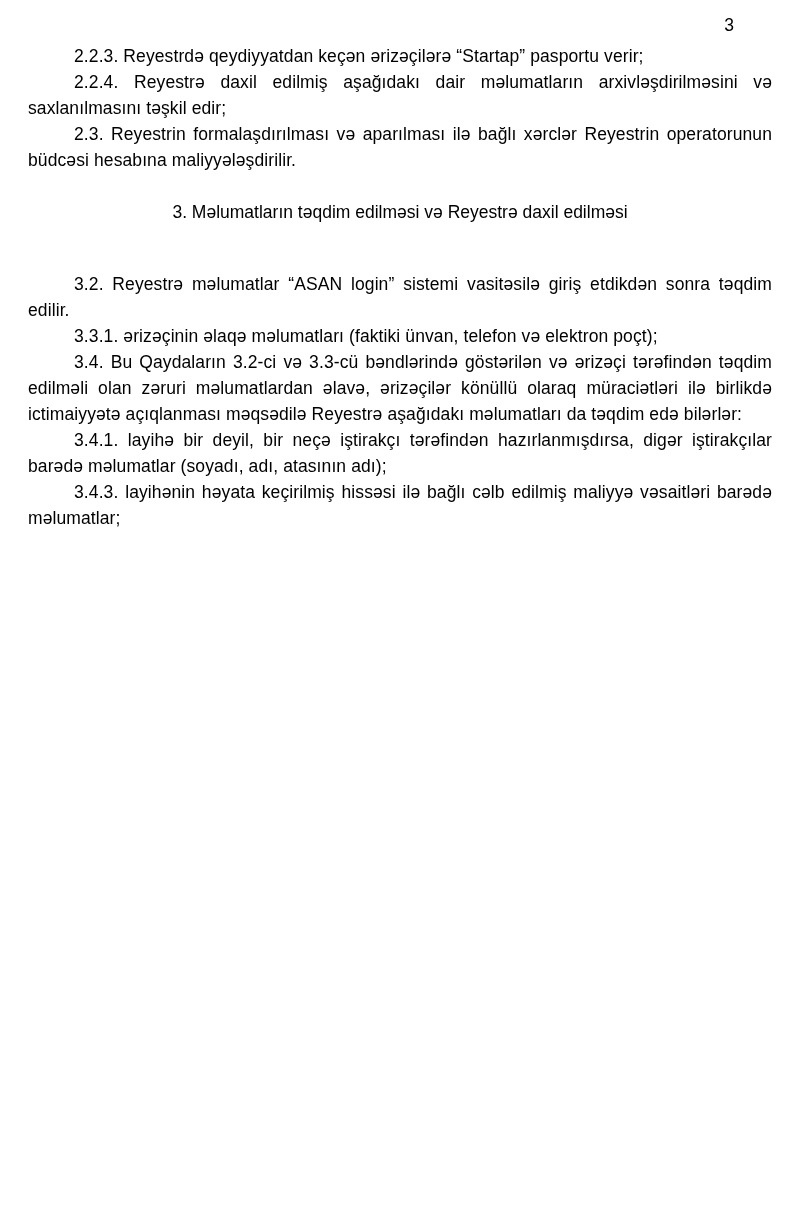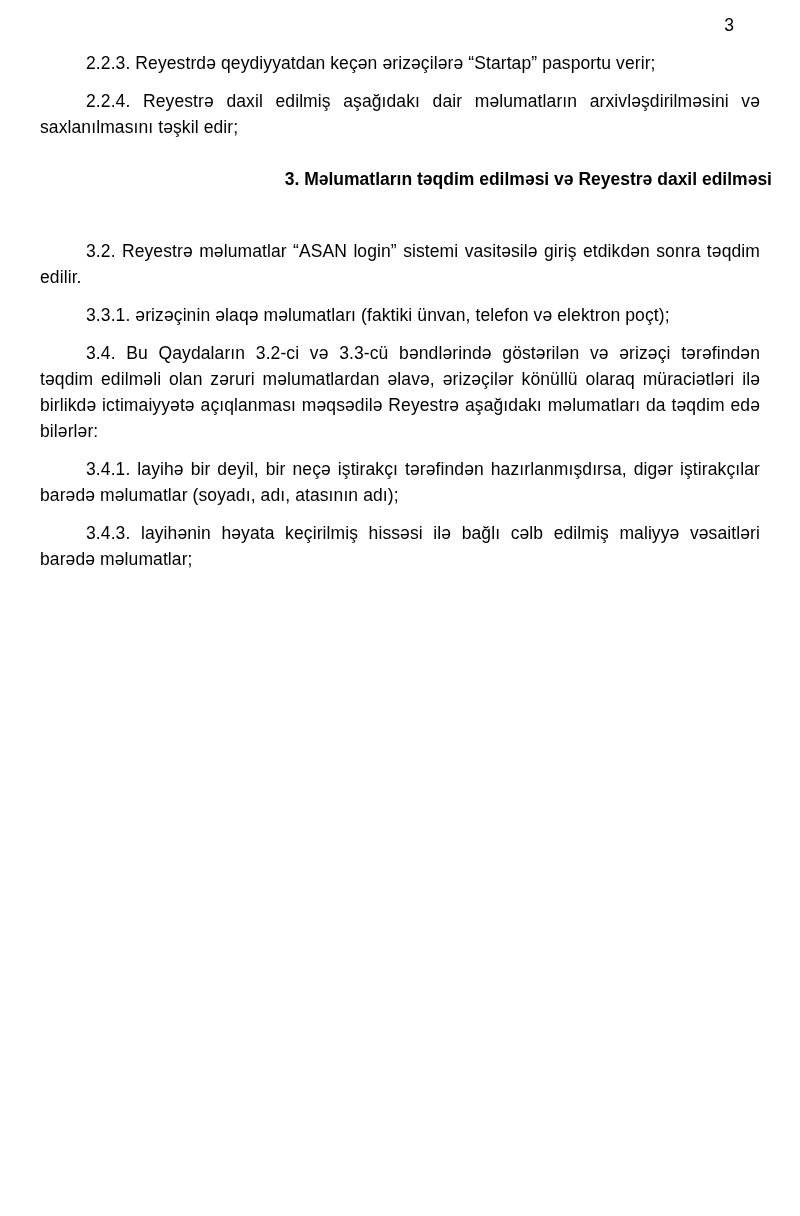--- a/index.html
+++ b/index.html
@@ -24,49 +24,50 @@
   .page-number {
     text-align: right;
     padding-right: 38px;
     font-size: 17.5px;
     line-height: 26px;
   }
   .body-text {
     margin-top: 5px;
   }
   p.para {
-    margin: 12px;
+    margin: 0;
     text-align: justify;
     text-indent: 46px;
     font-size: 17.5px;
     line-height: 26px;
     letter-spacing: 0.1px;
   }
   h2.heading {
     margin: 26px 0 46px 0;
-    text-align: right;
+    text-align: center;
     font-size: 17.5px;
     line-height: 26px;
-    font-weight: bold;
+    font-weight: normal;
   }
 </style>
 </head>
 <body>
 
 <div class="page">
 
   <div class="page-number">3</div>
 
   <div class="body-text">
 
     <p class="para">2.2.3. Reyestrdə qeydiyyatdan keçən ərizəçilərə “Startap” pasportu verir;</p>
 
     <p class="para">2.2.4. Reyestrə daxil edilmiş aşağıdakı dair məlumatların arxivləşdirilməsini və saxlanılmasını təşkil edir;</p>
 
 
+    <p class="para">2.3. Reyestrin formalaşdırılması və aparılması ilə bağlı xərclər Reyestrin operatorunun büdcəsi hesabına maliyyələşdirilir.</p>
 
 
     <h2 class="heading">3. Məlumatların təqdim edilməsi və Reyestrə daxil edilməsi</h2>
 
 
     <p class="para">3.2. Reyestrə məlumatlar “ASAN login” sistemi vasitəsilə giriş etdikdən sonra təqdim edilir.</p>
 
 
     <p class="para">3.3.1. ərizəçinin əlaqə məlumatları (faktiki ünvan, telefon və elektron poçt);</p>
 

